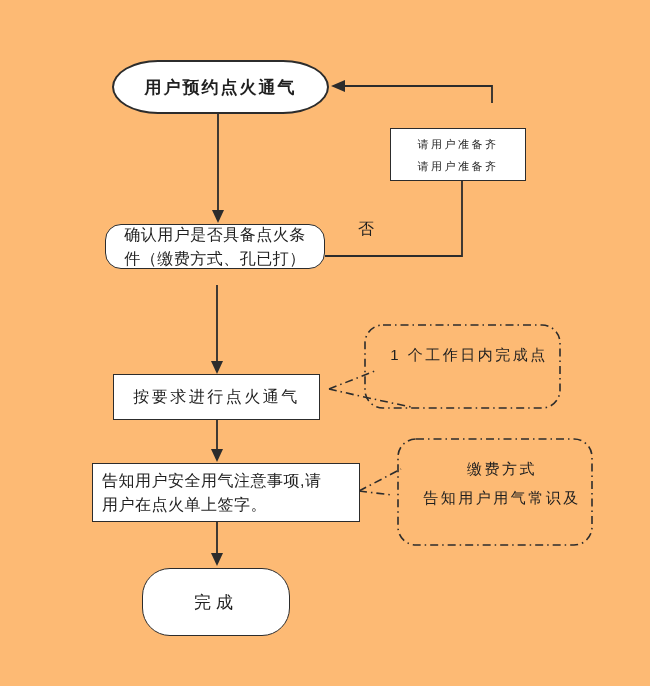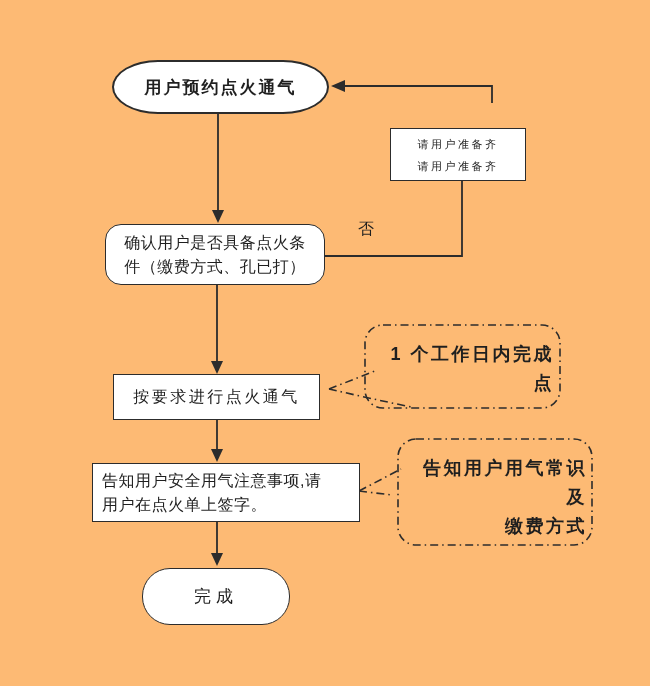--- a/index.html
+++ b/index.html
@@ -45,21 +45,21 @@
   }
   .retry {
     left: 390px; top: 103px; width: 136px; height: 53px;
     font-size: 11px;
     letter-spacing: 2.5px;
     line-height: 22px;
     border-width: 1.6px;
     margin-top: 25px;
   }
   .confirm {
-    left: 105px; top: 224px; width: 220px; height: 61px;
+    left: 105px; top: 224px; width: 220px; height: 45px;
     border-radius: 16px;
     font-size: 16px;
     line-height: 24px;
     letter-spacing: 0.5px;
   }
   .action {
     left: 113px; top: 374px; width: 207px; height: 46px;
     font-size: 16px;
     letter-spacing: 2.5px;
     border-width: 1.6px;
@@ -68,39 +68,38 @@
     left: 92px; top: 463px; width: 268px; height: 59px;
     font-size: 16px;
     line-height: 24px;
     letter-spacing: 0.5px;
     align-items: flex-start;
     text-align: left;
     padding-left: 9px;
     border-width: 1.6px;
   }
   .end {
-    left: 142px; top: 568px; width: 148px; height: 57px;
+    left: 142px; top: 568px; width: 148px; height: 68px;
     border-radius: 28px;
     font-size: 17px;
     letter-spacing: 5px;
   }
   .edge-label {
     position: absolute;
     left: 358px; top: 219px;
     color: #1f1f1f;
     font-size: 16px;
   }
   .callout-text {
     position: absolute;
     color: #1f1f1f;
-    font-size: 18px;
+    font-size: 15px;
     letter-spacing: 2.5px;
     line-height: 29px;
-    text-align: right;
-    font-weight: bold;
+    text-align: center;
   }
   .co1 { left: 384px; top: 340px; width: 170px; }
   .co2 { left: 417px; top: 454px; width: 170px; }
 </style>
 </head>
 <body>
 
 <div class="canvas">
 
   <svg class="connectors" viewBox="0 0 650 686" xmlns="http://www.w3.org/2000/svg">
@@ -159,17 +158,17 @@
 
   <div class="node end">
     <span class="line">完成</span>
   </div>
 
   <div class="callout-text co1">
     <span class="line" style="display:block">1 个工作日内完成点</span>
   </div>
 
   <div class="callout-text co2">
+    <span class="line" style="display:block">缴费方式</span>
     <span class="line" style="display:block">告知用户用气常识及</span>
-    <span class="line" style="display:block">缴费方式</span>
   </div>
 
 </div>
 
 </body></html>

